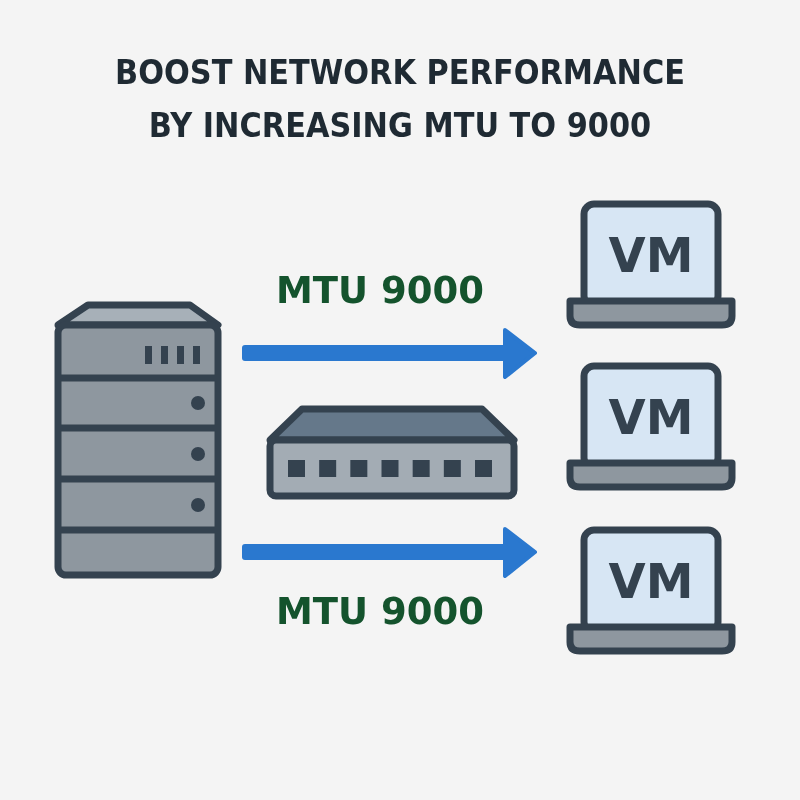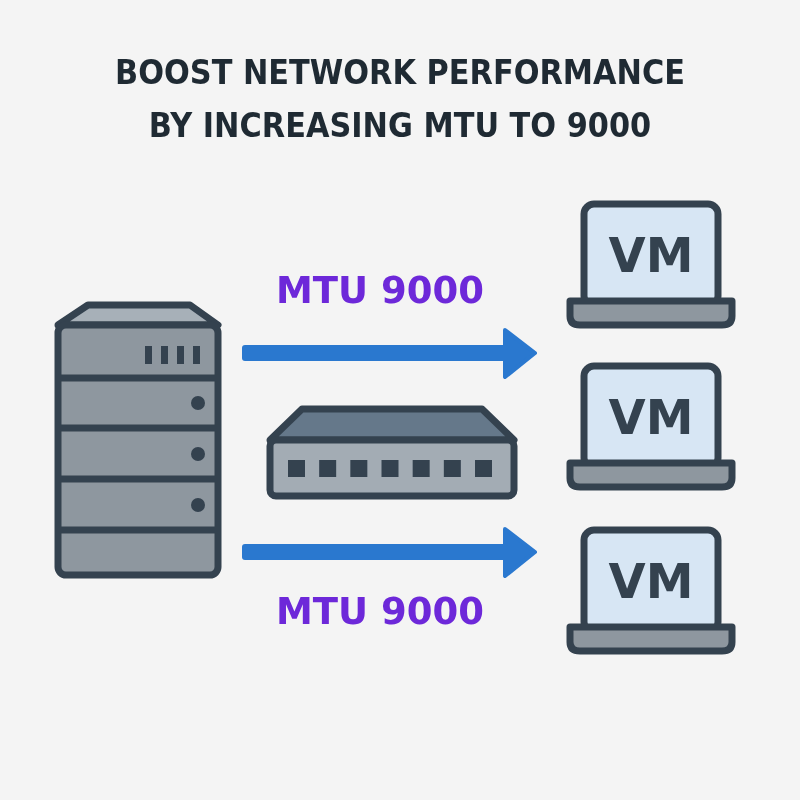--- a/index.html
+++ b/index.html
@@ -1,20 +1,20 @@
 <!DOCTYPE html>
 <html><head>
 <meta charset="utf-8">
 <style>
   html, body { margin:0; padding:0; }
   body { width:800px; height:800px; background:#f4f4f4; position:relative; overflow:hidden; font-family:"Liberation Sans", sans-serif; }
   .title { position:absolute; left:0; width:800px; text-align:center; font-family:"DejaVu Sans", sans-serif; font-weight:bold; color:#1f2a33; font-size:33px; letter-spacing:0px; transform:scaleX(0.92); }
   .t1 { top:53px; }
   .t2 { top:106px; }
-  .label { position:absolute; font-family:"DejaVu Sans", sans-serif; font-weight:bold; color:#6d28d9; font-size:37px;text-align:center; }
+  .label { position:absolute; font-family:"DejaVu Sans", sans-serif; font-weight:bold; color:#14532d; font-size:37px;text-align:center; }
   svg { position:absolute; left:0; top:0; }
   .vm-text { font-family:"DejaVu Sans", sans-serif; font-weight:bold; fill:#34424f; font-size:48px; }
 </style>
 </head>
 <body>
 
 <div class="title t1">BOOST NETWORK PERFORMANCE</div>
 <div class="title t2">BY INCREASING MTU TO 9000</div>
 
 <div class="label" style="left:276px; top:269px;">MTU 9000</div>

